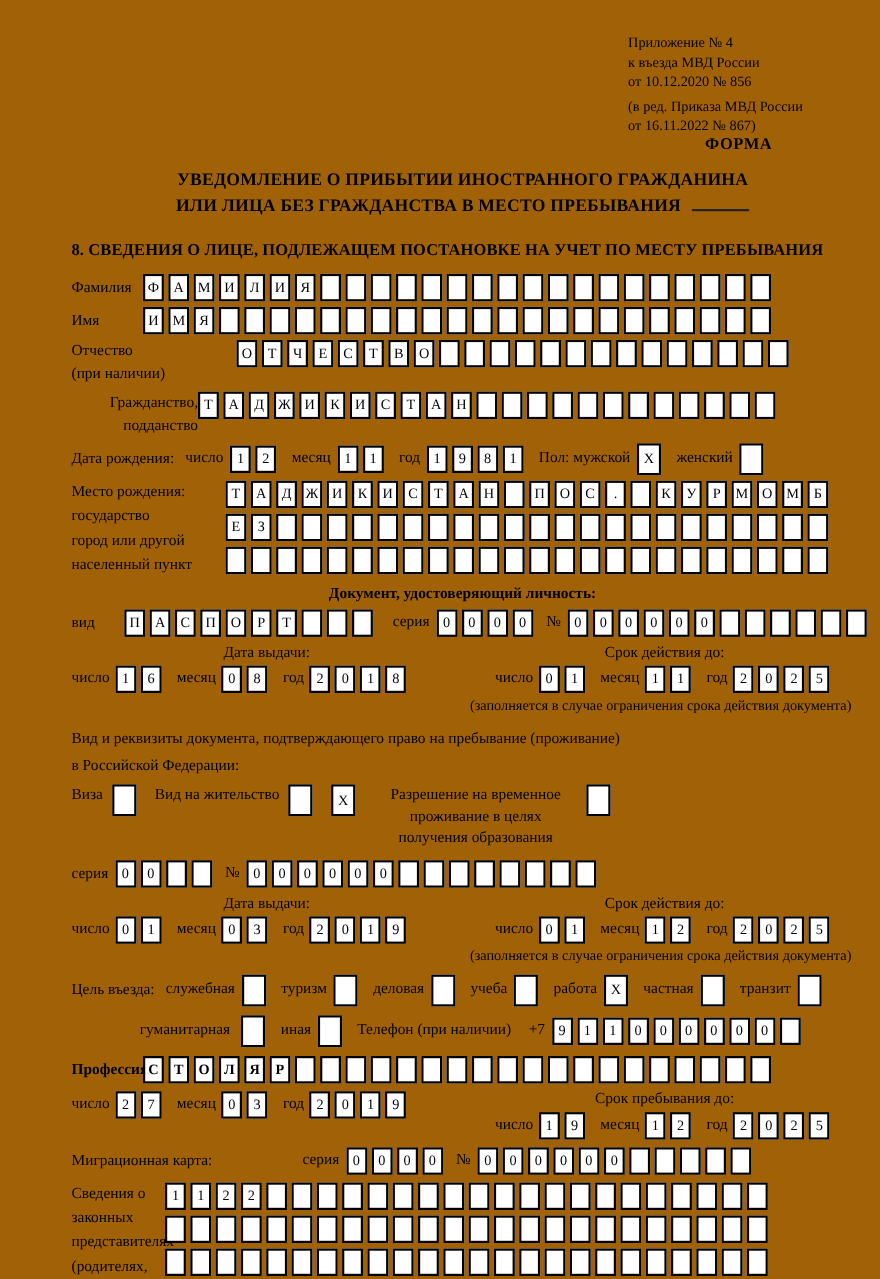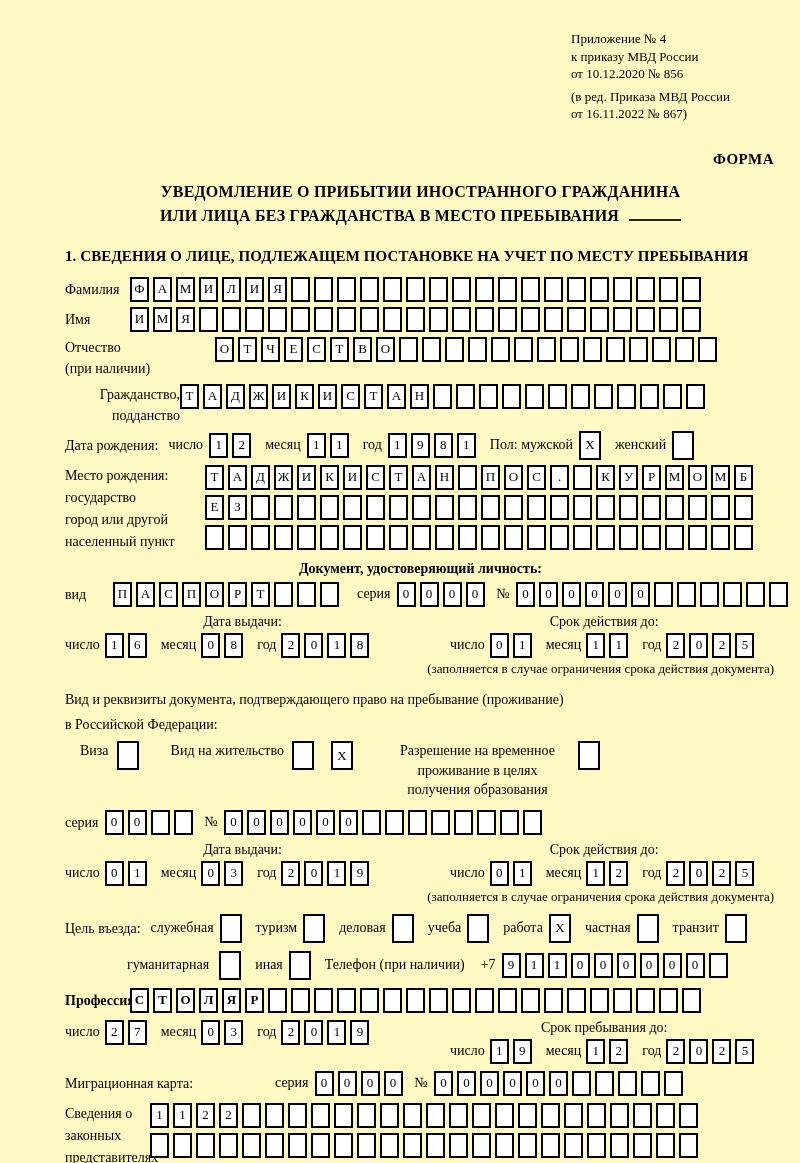--- a/index.html
+++ b/index.html
@@ -1,27 +1,27 @@
 <!DOCTYPE html>
 <html><head>
 <meta charset="utf-8">
 <style>
   html,body{margin:0;padding:0;background:#fff;}
   .page{
     width:800px;height:1163px;box-sizing:border-box;
-    background:#fef9c3;color:#000;
+    background:#a16207;color:#000;
     font-family:"Liberation Serif","DejaVu Serif",serif;
     font-size:14px;
     padding:30px 24px 0 65px;
     overflow:hidden;position:relative;
   }
   
   .annex{width:205px;margin-left:auto;font-size:13px;line-height:1.35;}
   .mt5{margin-top:5px;}
-  .forma{width:205px;margin-left:auto;text-align:right;font-weight:bold;font-size:15px;margin-top:28px;padding-right:2px;letter-spacing:.5px;}
+  .forma{width:205px;margin-left:auto;text-align:center;font-weight:bold;font-size:15px;margin-top:0;padding-right:2px;letter-spacing:.5px;}
   
   .title{text-align:center;font-weight:bold;font-size:16px;margin-top:12px;line-height:1.5;letter-spacing:.2px;}
   .blank{display:inline-block;width:52px;border-bottom:2px solid #222;margin-left:10px;}
   .sect{font-weight:bold;font-size:15px;margin-top:20px;margin-bottom:12px;letter-spacing:.1px;}
   
   .frow{display:flex;align-items:center;margin-top:5px;}
   .frow.top{align-items:flex-start;}
   .flabel{flex-shrink:0;line-height:21px;}
   .w65{width:65px;}.w115{width:115px;text-align:right;}.w150{width:150px;}.w140{width:140px;}.w85{width:85px;}
   .boxes{display:inline-flex;flex-shrink:0;}
@@ -43,48 +43,48 @@
   .drow{display:flex;align-items:center;}
   .dlbl{margin-right:5px;}
   .ml10{margin-left:10px;}.ml14{margin-left:14px;}.mr6{margin-right:6px;}.ml8{margin-left:8px;}
   .note{font-size:13px;margin-top:3px;}
   .note.r{text-align:right;padding-right:2px;}
   .intro{margin-top:10px;line-height:1.8;}
   
   .opts{display:flex;align-items:flex-start;margin-top:4px;}
   .opt{display:flex;align-items:flex-start;margin-right:13px;}
   .opt:last-child{margin-right:0;}
-  .olabel{margin-right:8px;line-height:1.4;margin-left:15px;}
+  .olabel{margin-right:8px;line-height:1.4;}
   .olabel.c{text-align:center;}
   .mw175{max-width:175px;}.mw185{max-width:185px;}
   .plabel{margin:0 6px 0 10px;}
   .indent{margin-left:62px;}
 </style>
 </head>
 <body>
 
 <div class="page">
 
   <div class="annex">
     <div>Приложение № 4</div>
-    <div>к приказу МВД России</div>
+    <div>к въезда МВД России</div>
     <div>от 10.12.2020 № 856</div>
     <div class="mt5">(в ред. Приказа МВД России</div>
     <div>от 16.11.2022 № 867)</div>
   </div>
   <div class="forma">ФОРМА</div>
 
   <div class="title">
     <div>УВЕДОМЛЕНИЕ О ПРИБЫТИИ ИНОСТРАННОГО ГРАЖДАНИНА</div>
     <div>
       <span>ИЛИ ЛИЦА БЕЗ ГРАЖДАНСТВА В МЕСТО ПРЕБЫВАНИЯ</span><span class="blank"></span>
     </div>
   </div>
 
-  <div class="sect">1. СВЕДЕНИЯ О ЛИЦЕ, ПОДЛЕЖАЩЕМ ПОСТАНОВКЕ НА УЧЕТ ПО МЕСТУ ПРЕБЫВАНИЯ</div>
+  <div class="sect">8. СВЕДЕНИЯ О ЛИЦЕ, ПОДЛЕЖАЩЕМ ПОСТАНОВКЕ НА УЧЕТ ПО МЕСТУ ПРЕБЫВАНИЯ</div>
 
   <div class="frow">
     <div class="flabel w65">Фамилия</div>
     <span class="boxes">
         <span class="cell">Ф</span>
         <span class="cell">А</span>
         <span class="cell">М</span>
         <span class="cell">И</span>
         <span class="cell">Л</span>
         <span class="cell">И</span>

